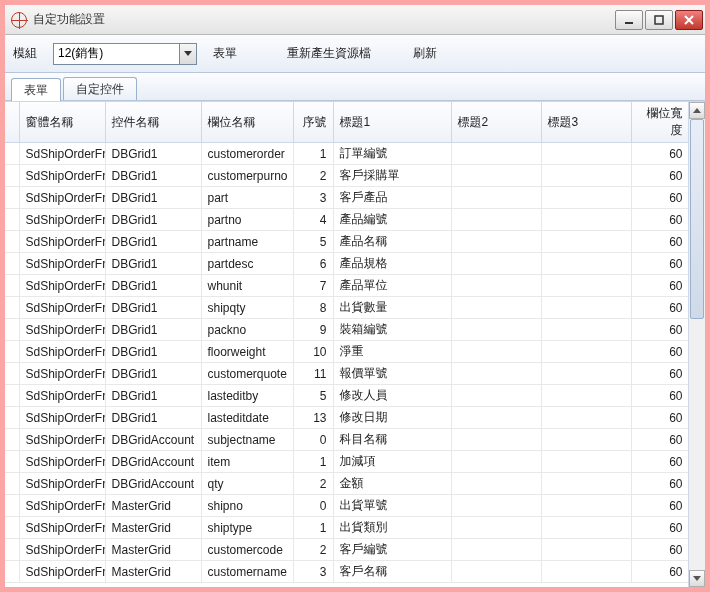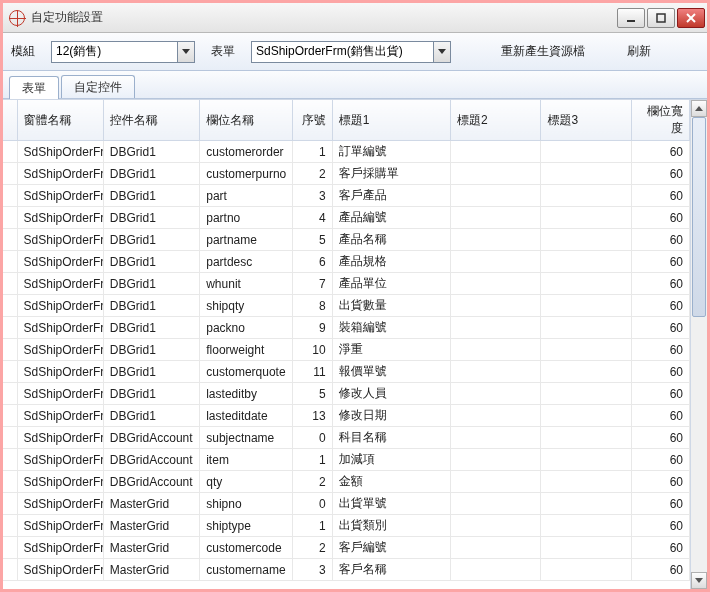--- a/index.html
+++ b/index.html
@@ -1,17 +1,17 @@
 <!DOCTYPE html>
 <html><head>
 <meta charset="utf-8">
 <style>
   * { box-sizing: border-box; }
   html, body { margin: 0; padding: 0; font-family: "Microsoft JhengHei", "PMingLiU", Arial, sans-serif; font-size: 12px; background: #fff; }
-  .window { width: 710px; height: 592px; border: 3px solid #fca5a5; background: #fff; display: flex; flex-direction: column; box-shadow: 0 0 6px rgba(0,0,0,0.2); }
+  .window { width: 710px; height: 592px; border: 5px solid #fca5a5; background: #fff; display: flex; flex-direction: column; box-shadow: 0 0 6px rgba(0,0,0,0.2); }
   
   .titlebar { height: 30px; background: linear-gradient(#f7f7f7,#e4e4e4); border-bottom: 1px solid #b8b8b8; display: flex; align-items: center; padding: 0 2px 0 6px; }
   .titlebar .app-icon { width: 16px; height: 16px; border: 1.5px solid #c0392b; border-radius: 50%; position: relative; margin-right: 6px; flex: none; }
   .titlebar .app-icon::before, .titlebar .app-icon::after { content:""; position:absolute; background:#c0392b; }
   .titlebar .app-icon::before { left:7px; top:-1px; width:1px; height:17px; }
   .titlebar .app-icon::after { top:7px; left:-1px; height:1px; width:17px; }
   .titlebar .title { flex: 1; color: #333; }
   .winbtns { display: flex; gap: 2px; }
   .winbtn { width: 28px; height: 20px; border: 1px solid #8a8a8a; border-radius: 2px; background: linear-gradient(#fdfdfd,#dcdcdc); display: flex; align-items: center; justify-content: center; cursor: default; }
   .winbtn.close { background: linear-gradient(#f08080,#c0392b); border-color: #8b1a1a; }
@@ -84,28 +84,20 @@
     <span class="lbl">模組</span>
     <div class="combo" style="width:144px">
       <input value="12(銷售)" style="">
       <div class="cbtn">
         <svg width="8" height="6">
             <polygon points="0,0 8,0 4,5" fill="#333"></polygon>
           </svg>
       </div>
     </div>
     <span class="lbl">表單</span>
-    <div class="combo" style="width:200px">
-      <input value="SdShipOrderFrm(銷售出貨)" style="">
-      <div class="cbtn">
-        <svg width="8" height="6">
-            <polygon points="0,0 8,0 4,5" fill="#333"></polygon>
-          </svg>
-      </div>
-    </div>
     <span class="tool-link" style="margin-left:28px">重新產生資源檔</span>
     <span class="tool-link" style="margin-left:14px">刷新</span>
   </div>
 
   <div class="tabstrip">
     <div class="tab active">表單</div>
     <div class="tab">自定控件</div>
   </div>
 
   <div class="gridwrap">

